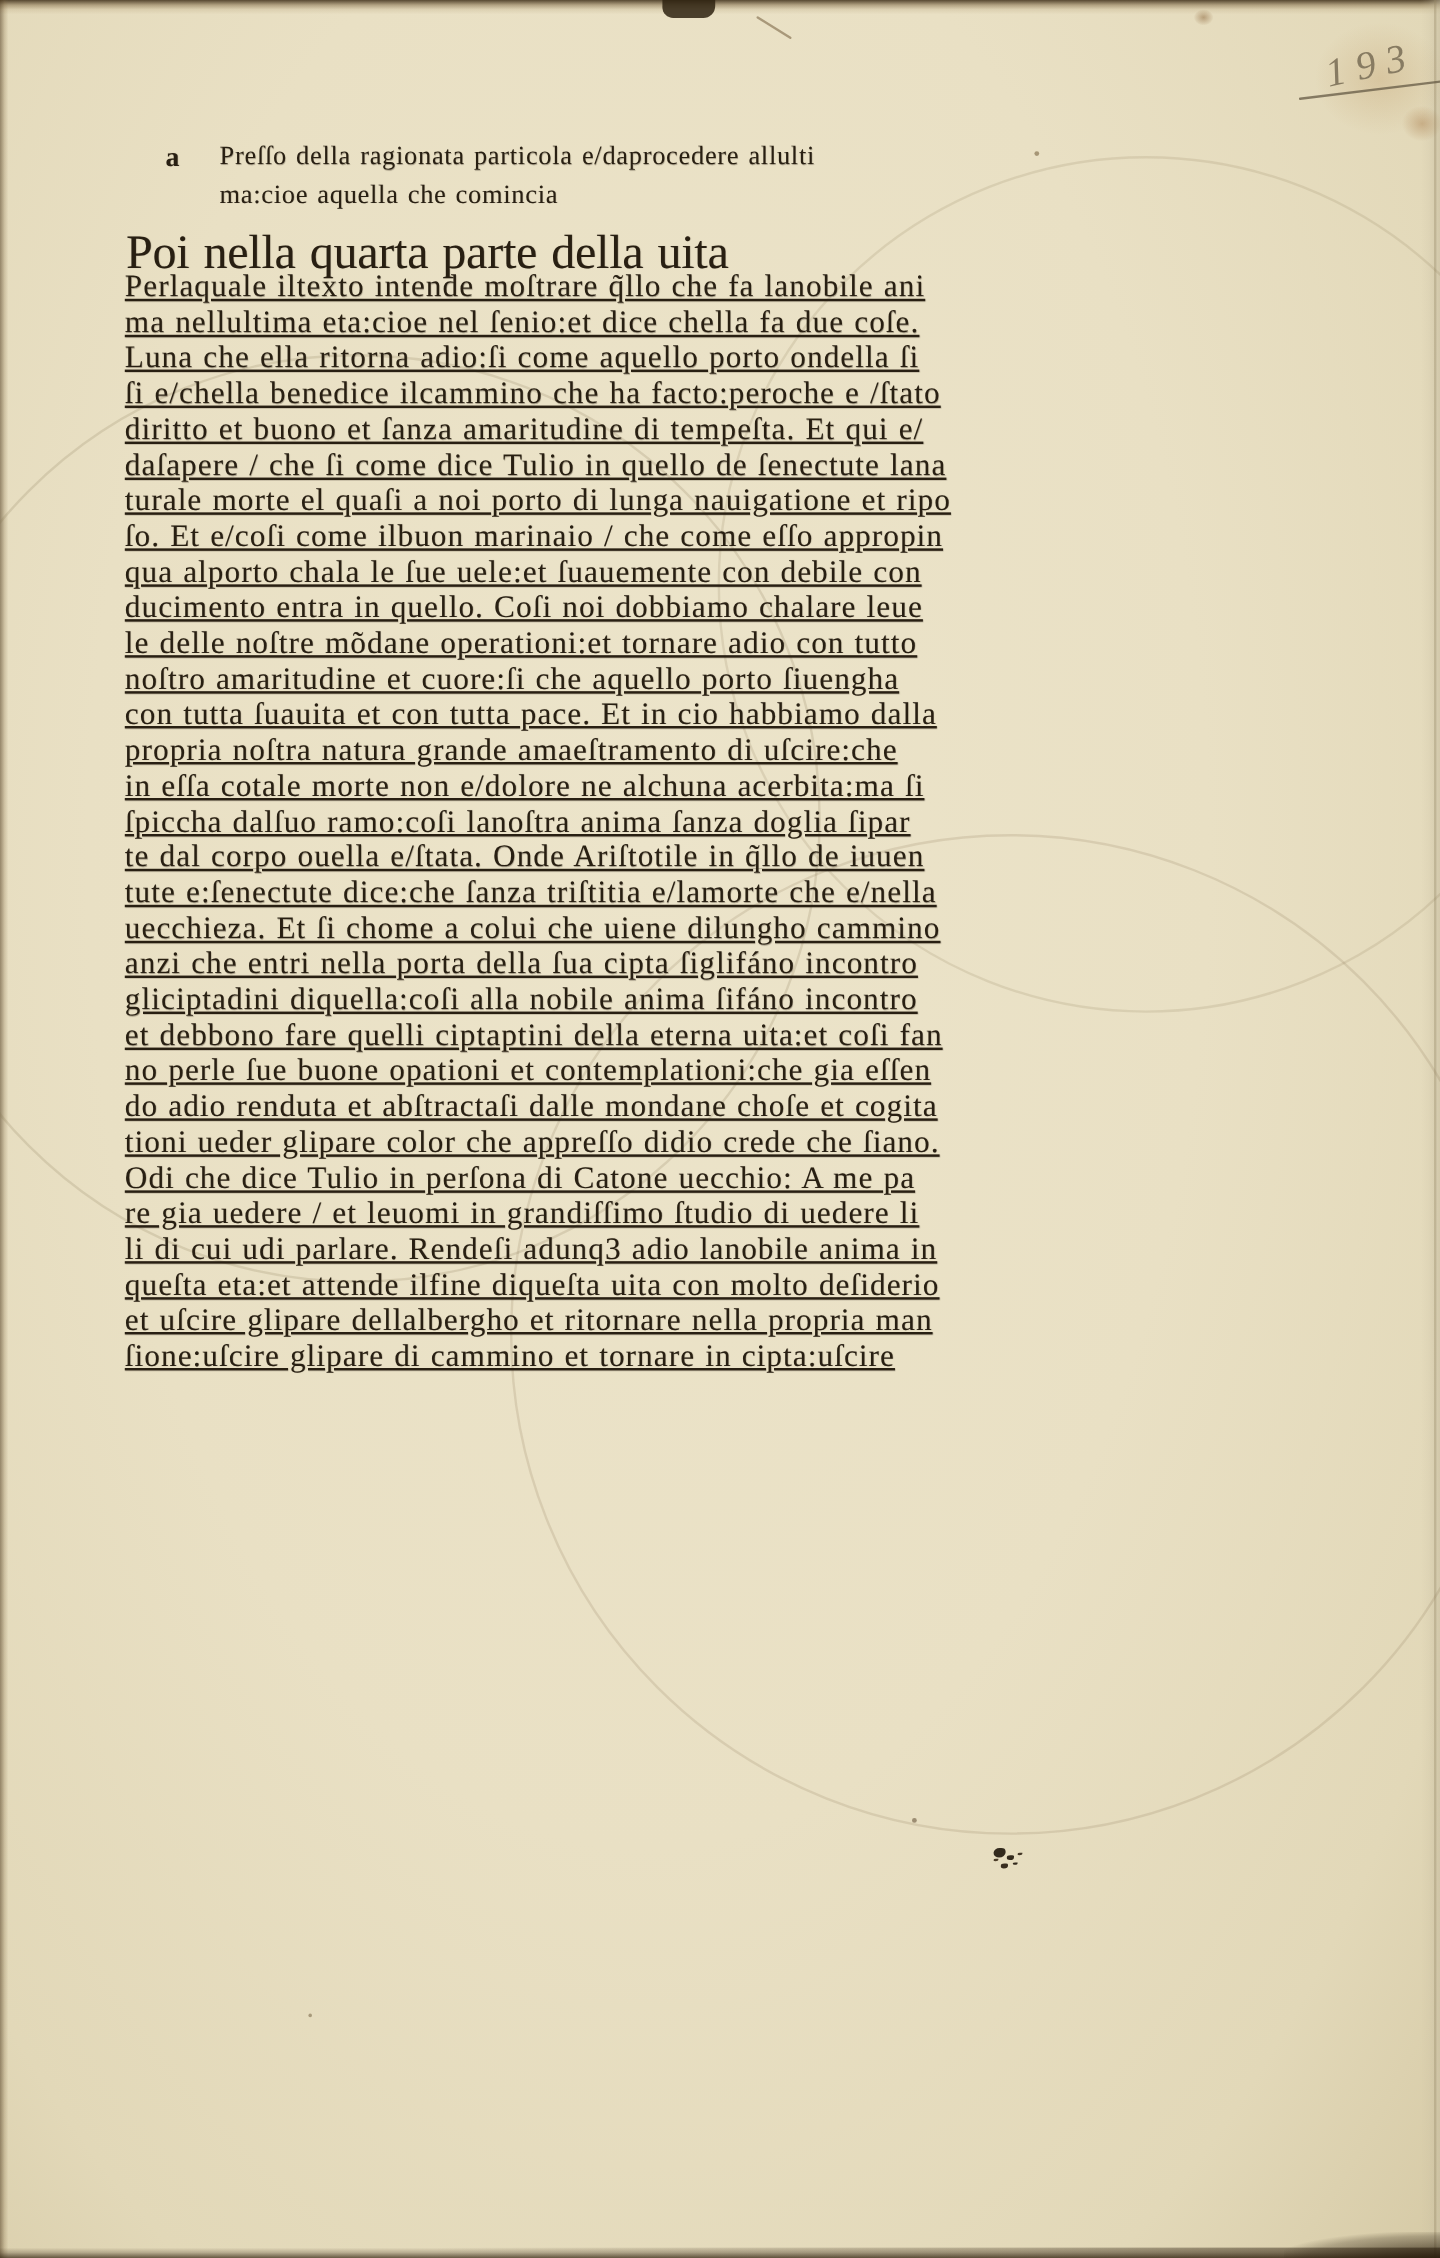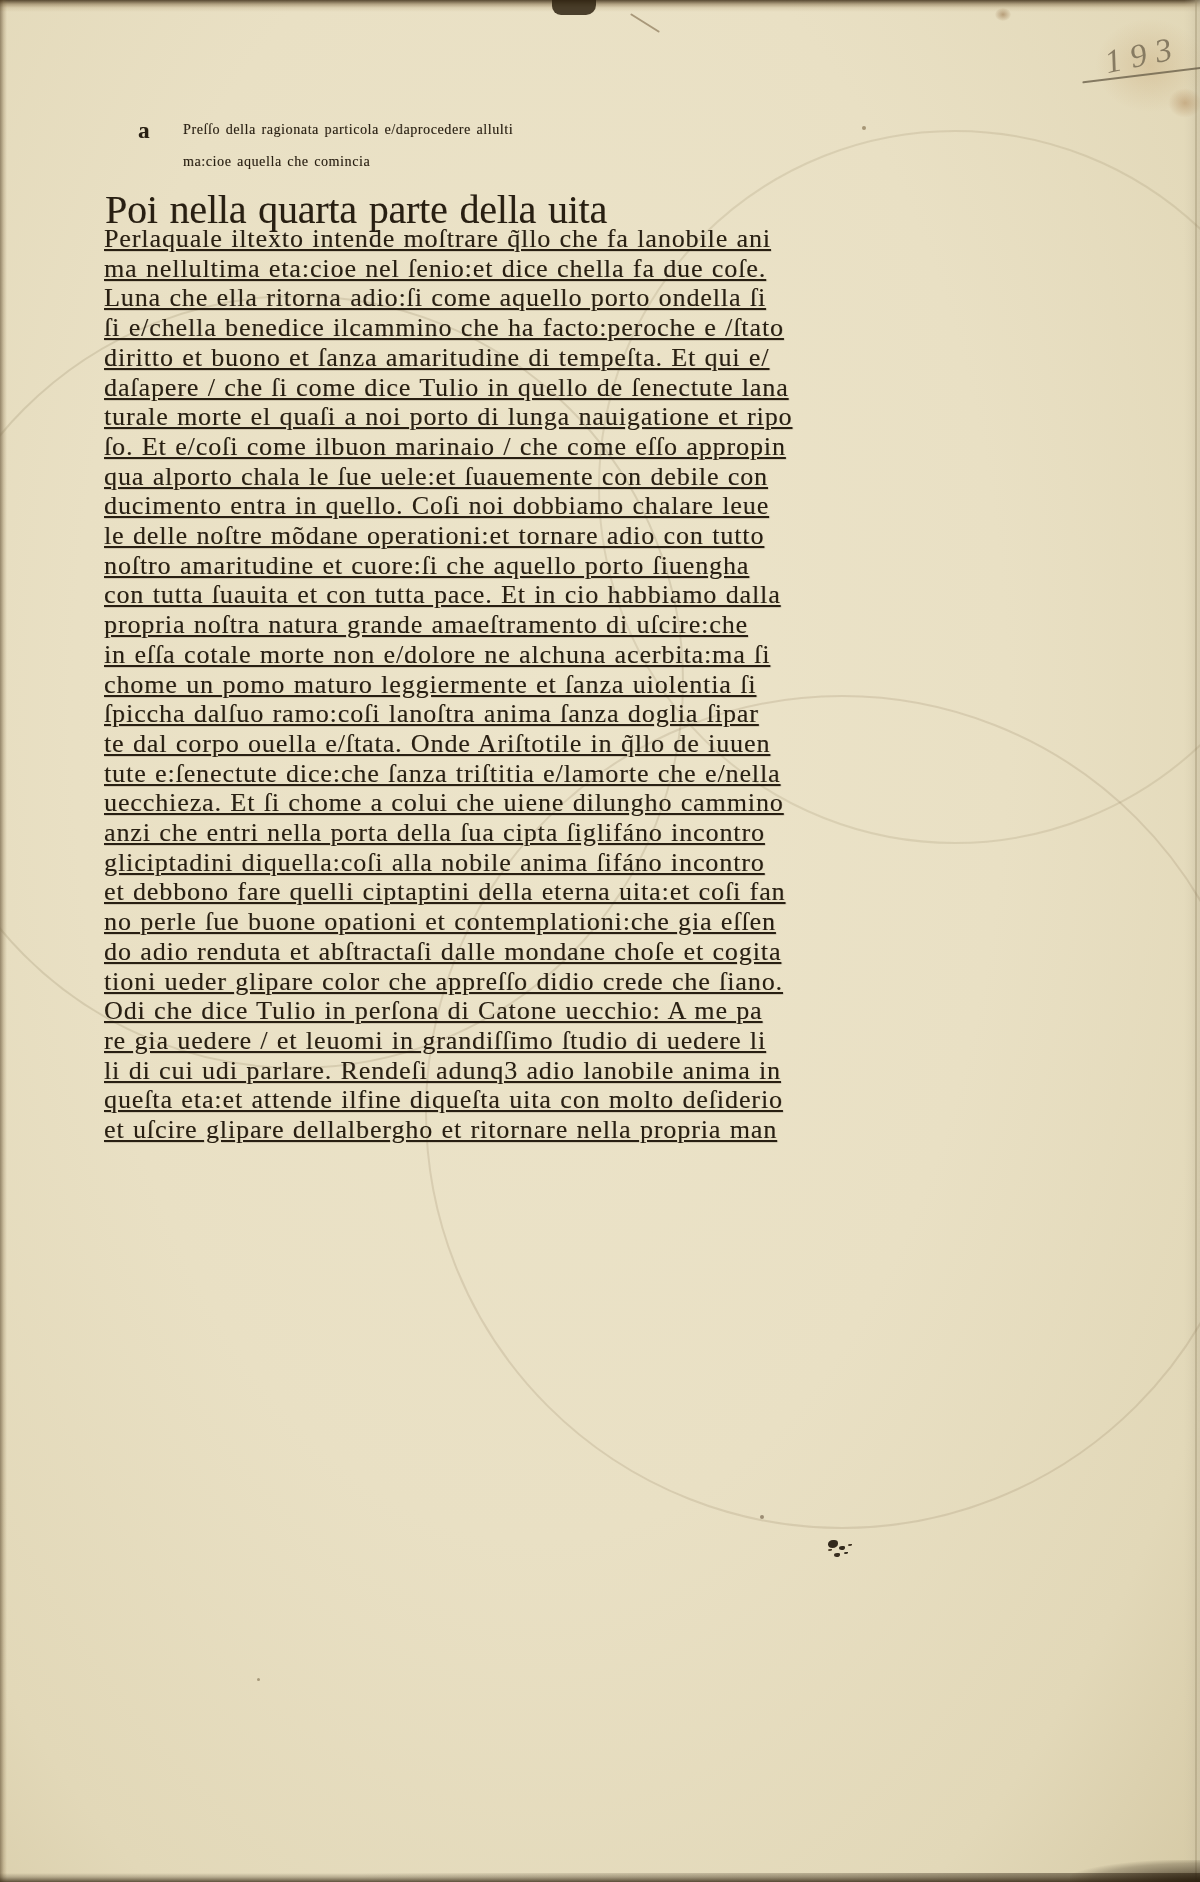--- a/index.html
+++ b/index.html
@@ -50,21 +50,21 @@
   
   .folio { position:absolute; left:1104px; top:32px; width:120px;
     font-style: italic; font-size: 33px; letter-spacing: 9px; color: #877b62;
     transform: rotate(-12deg); }
   .folio-underline { position:absolute; left:1082px; top:74px; width:122px; height:2px;
     background: rgba(100,90,68,.75); transform: rotate(-7deg); border-radius:2px; }
 
   
   .ink { color: #281f12; text-shadow: 0.4px 0.4px 0.6px rgba(40,30,18,.35); }
   .section-marker { position:absolute; left:138px; top:118px; font-size:23px; font-weight:bold; }
-  .intro { position:absolute; left:183px; top:114px; font-size:14px; line-height:32px;
+  .intro { position:absolute; left:183px; top:114px; font-size:22px; line-height:32px;
     letter-spacing:0.6px; word-spacing:1.5px; white-space:nowrap; }
   .heading { position:absolute; left:105px; top:166px; font-size:40px; letter-spacing:-0.2px;
     word-spacing:2px; white-space:nowrap;margin-top:20px; }
   .bodytext { position:absolute; left:104px; top:224px; font-size:26px; line-height:29.7px;
     letter-spacing:0.9px; word-spacing:1px; }
   .bodytext .line { white-space:nowrap;text-decoration:underline; }
 
   
   .ink-blot { position:absolute; left:828px; top:1540px; width:10px; height:8px;
     background:#241b10; border-radius:55% 40% 60% 50%; opacity:.92;
@@ -117,33 +117,33 @@
       <div class="line">daſapere / che ſi come dice Tulio in quello de ſenectute lana</div>
       <div class="line">turale morte el quaſi a noi porto di lunga nauigatione et ripo</div>
       <div class="line">ſo. Et e/coſi come ilbuon marinaio / che come eſſo appropin</div>
       <div class="line">qua alporto chala le ſue uele:et ſuauemente con debile con</div>
       <div class="line">ducimento entra in quello. Coſi noi dobbiamo chalare leue</div>
       <div class="line">le delle noſtre mõdane operationi:et tornare adio con tutto</div>
       <div class="line">noſtro amaritudine et cuore:ſi che aquello porto ſiuengha</div>
       <div class="line">con tutta ſuauita et con tutta pace. Et in cio habbiamo dalla</div>
       <div class="line">propria noſtra natura grande amaeſtramento di uſcire:che</div>
       <div class="line">in eſſa cotale morte non e/dolore ne alchuna acerbita:ma ſi</div>
-      <div class="line">chome un pomo maturo leggiermente et ſanza uiolentia ſi</div>
       <div class="line">ſpiccha dalſuo ramo:coſi lanoſtra anima ſanza doglia ſipar</div>
       <div class="line">te dal corpo ouella e/ſtata. Onde Ariſtotile in q̃llo de iuuen</div>
       <div class="line">tute e:ſenectute dice:che ſanza triſtitia e/lamorte che e/nella</div>
       <div class="line">uecchieza. Et ſi chome a colui che uiene dilungho cammino</div>
       <div class="line">anzi che entri nella porta della ſua cipta ſiglifáno incontro</div>
       <div class="line">gliciptadini diquella:coſi alla nobile anima ſifáno incontro</div>
       <div class="line">et debbono fare quelli ciptaptini della eterna uita:et coſi fan</div>
       <div class="line">no perle ſue buone opationi et contemplationi:che gia eſſen</div>
       <div class="line">do adio renduta et abſtractaſi dalle mondane choſe et cogita</div>
       <div class="line">tioni ueder glipare color che appreſſo didio crede che ſiano.</div>
       <div class="line">Odi che dice Tulio in perſona di Catone uecchio: A me pa</div>
       <div class="line">re gia uedere / et leuomi in grandiſſimo ſtudio di uedere li</div>
       <div class="line">li di cui udi parlare. Rendeſi adunq3 adio lanobile anima in</div>
       <div class="line">queſta eta:et attende ilfine diqueſta uita con molto deſiderio</div>
       <div class="line">et uſcire glipare dellalbergho et ritornare nella propria man</div>
+      <div class="line">ſione:uſcire glipare di cammino et tornare in cipta:uſcire</div>
     </div>
 
   <div class="ink-blot"></div>
 
 </div>
 
 </body></html>

